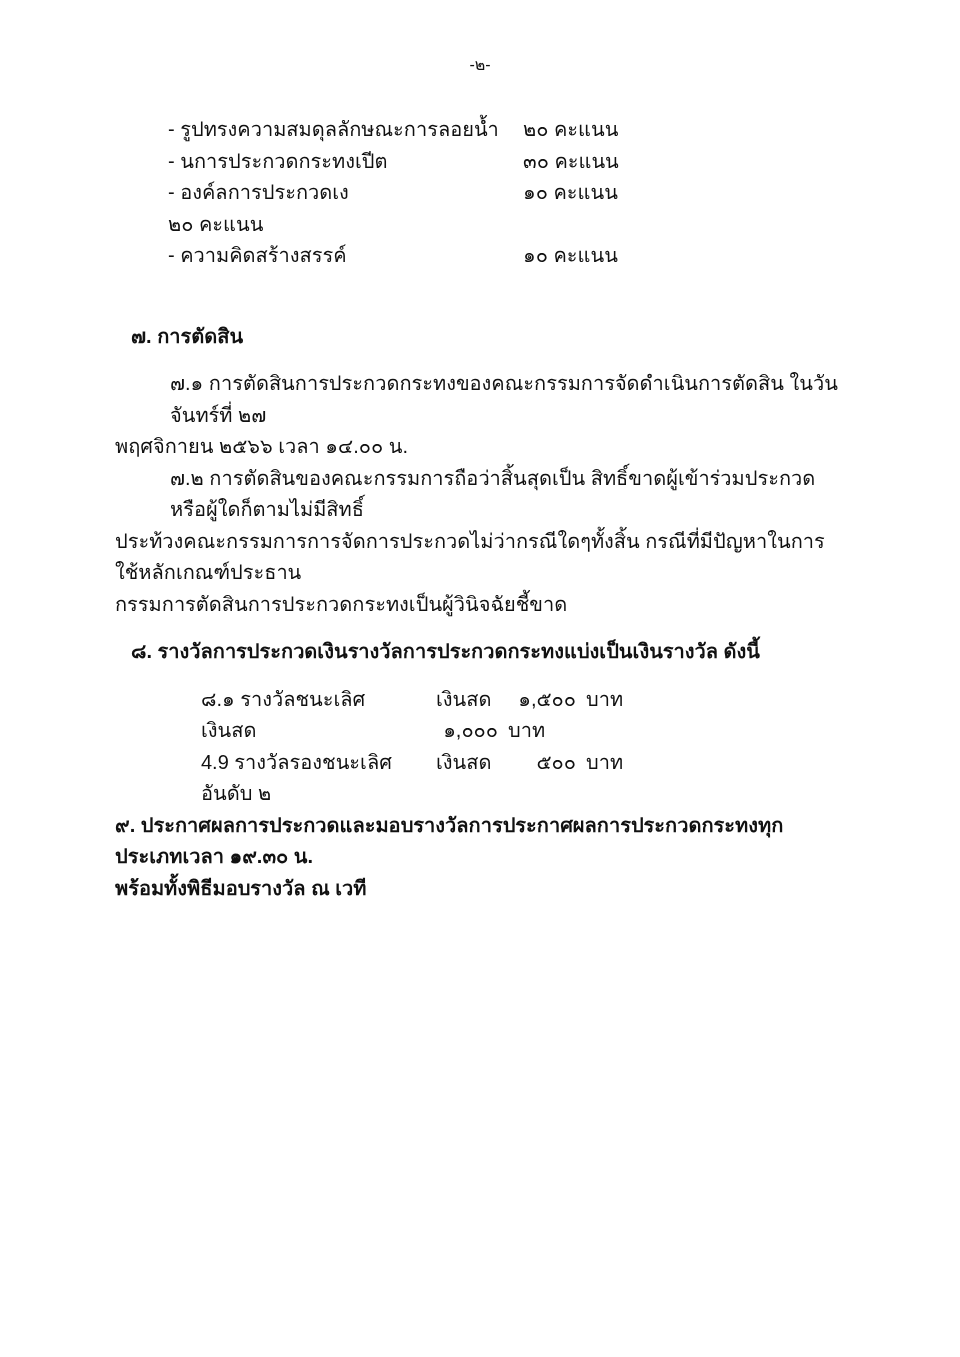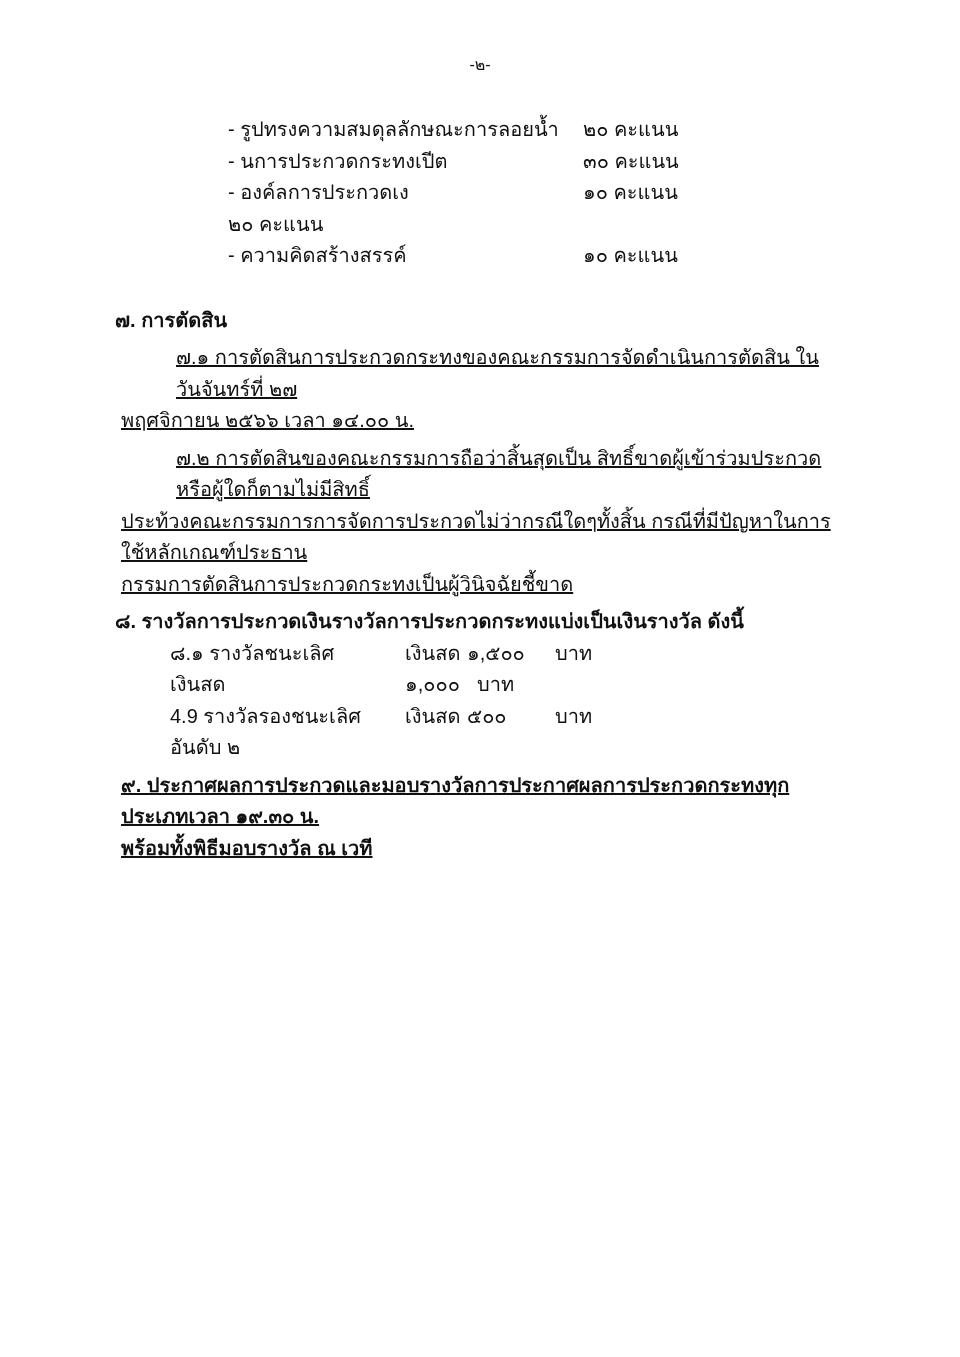--- a/index.html
+++ b/index.html
@@ -15,32 +15,32 @@
     line-height: 31.5px;
     padding: 55px 115px 0 115px;
     overflow: hidden;
   }
   .page-number {
     text-align: center;
     font-size: 16px;
     line-height: 20px;
     margin-bottom: 39px;
   }
-  .criteria-list { margin-left: 113px; }
+  .criteria-list { margin-left: 53px; }
   .crit-row { display: grid; grid-template-columns: 355px auto; }
   .spacer { height: 33px; }
-  .sec-heading { font-weight: bold; margin: 0; }
-  .para { margin: 6px; text-decoration: underline; }
+  .sec-heading { font-weight: bold; margin: 16px; }
+  .para { margin: 0; }
   .indent-first { padding-left: 55px; }
   .prize-row {
     display: grid;
     grid-template-columns: 235px 62px 78px auto;
-    margin-left: 55px;
+    margin-left: 86px;
   }
-  .prize-amount { text-align: left; }
+  .prize-amount { text-align: right; }
   .prize-unit { padding-left: 10px; }
   .bold { font-weight: bold; }
 </style>
 </head>
 <body>
 
 <div class="page">
 
   <div class="page-number">-๒-</div>
 

